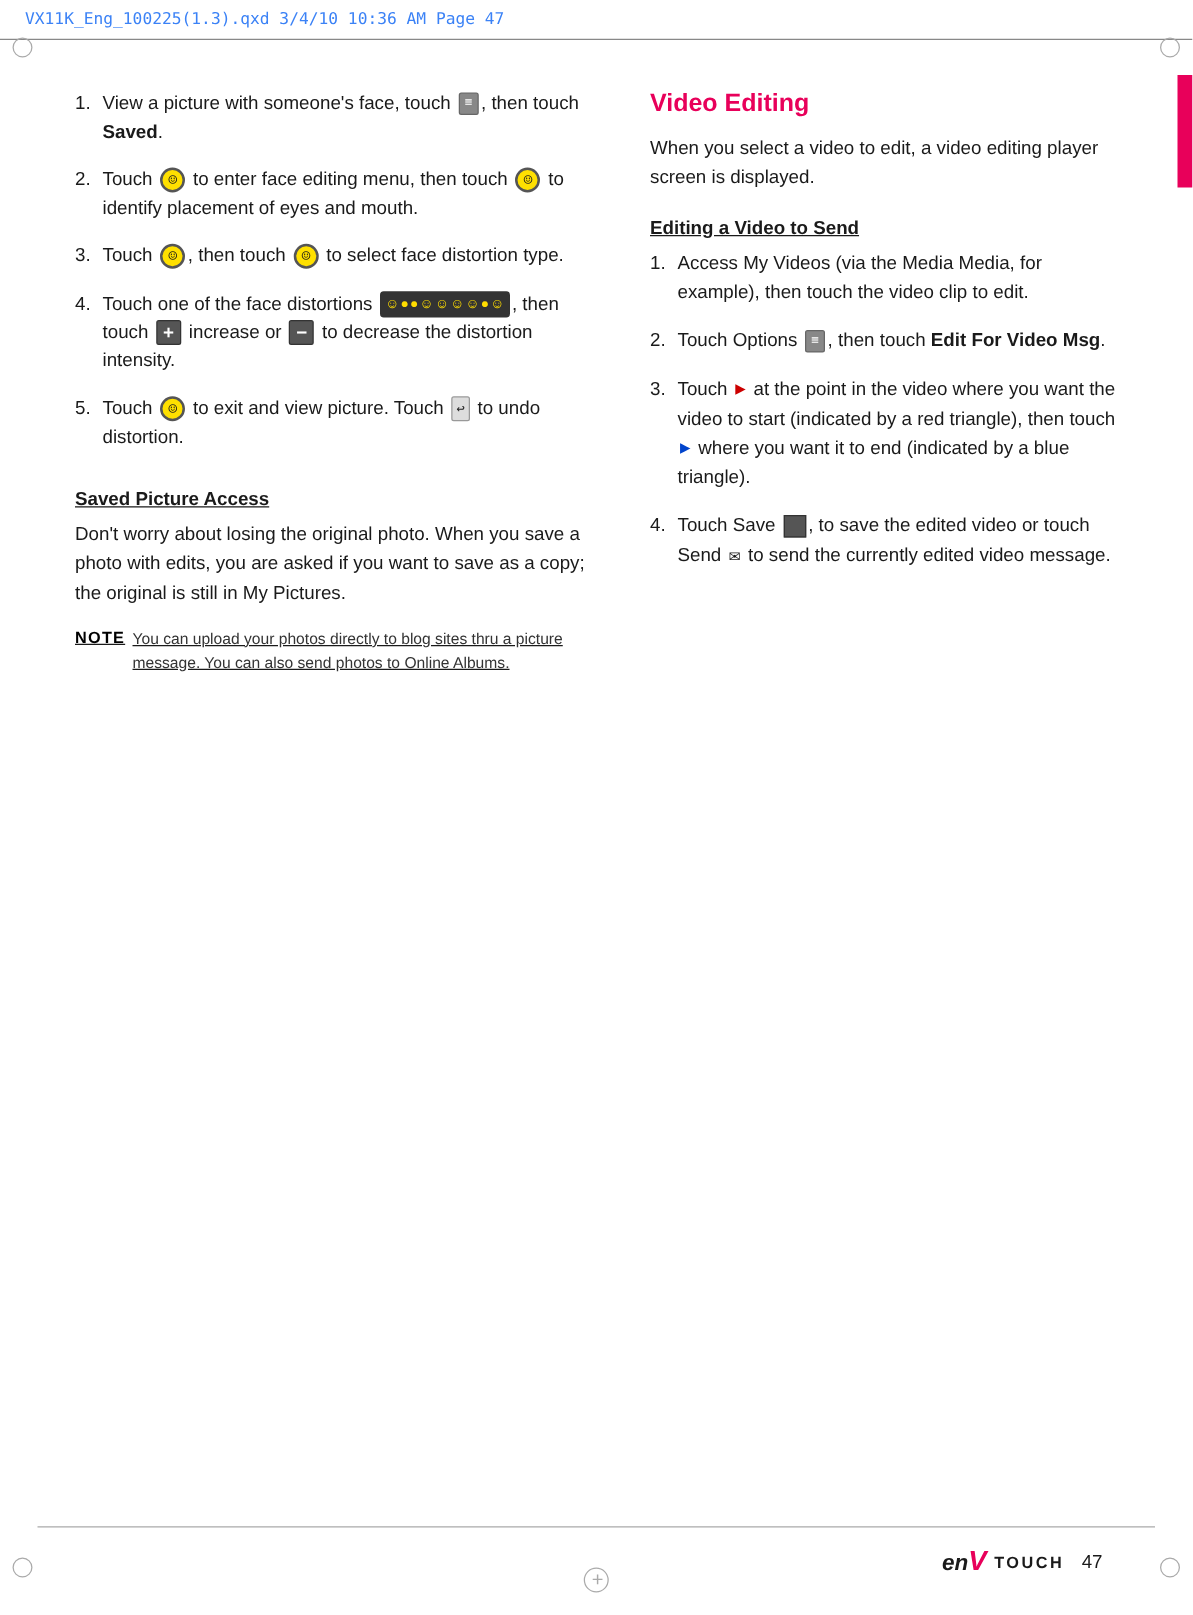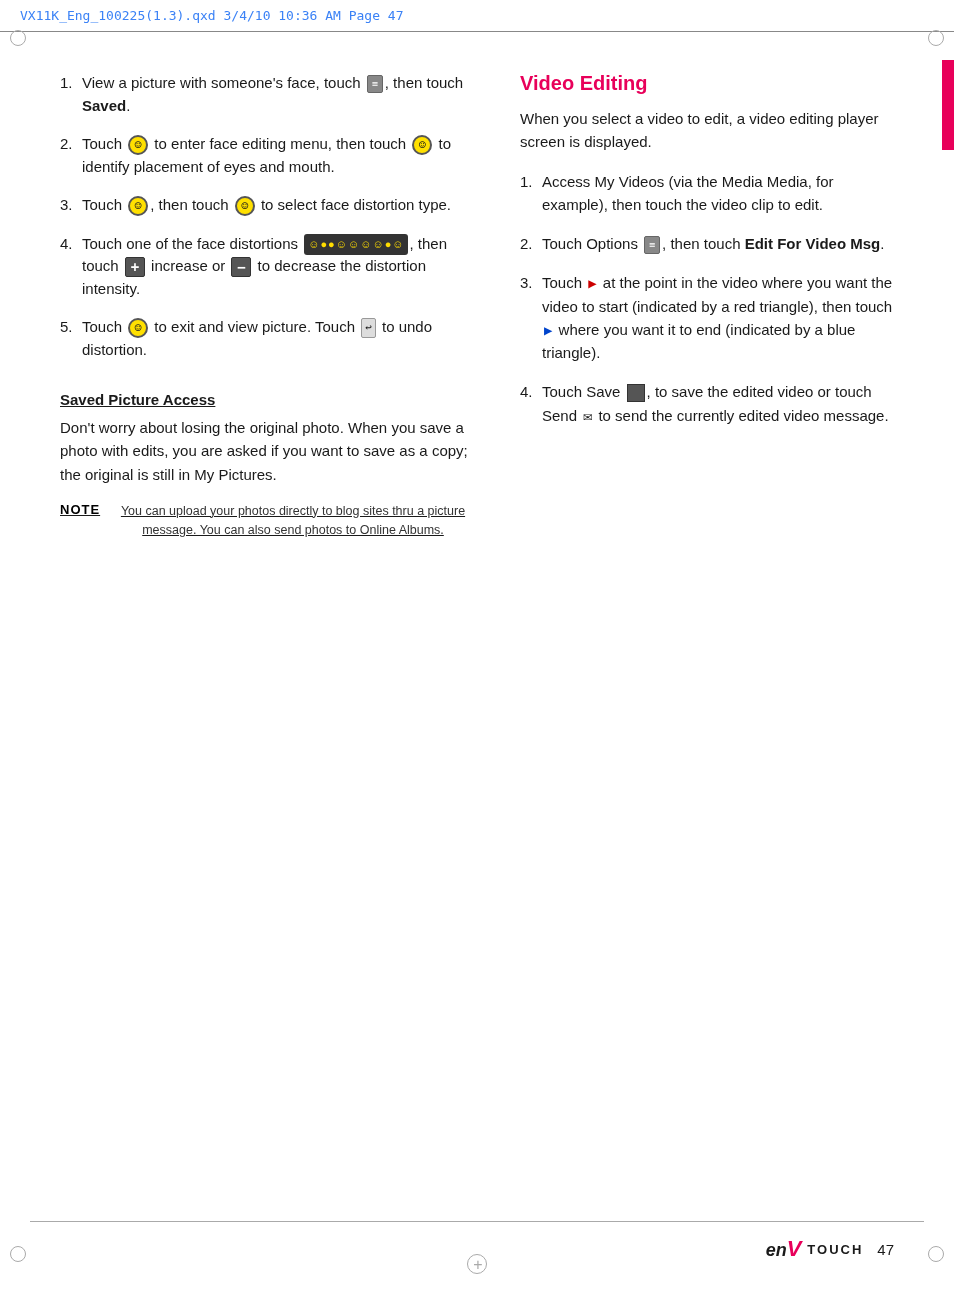--- a/index.html
+++ b/index.html
@@ -194,21 +194,20 @@
       color: #000;
       min-width: 40px;
       font-variant: small-caps;
       letter-spacing: 1px;
     }
 
     .note-text {
       font-size: 12.5px;
       line-height: 1.5;
       color: #333;
-      text-align: center;
     }
 
     
     .video-heading {
       font-size: 20px;
       font-weight: bold;
       color: #e8005a;
       margin-bottom: 12px;
     }
 
@@ -240,21 +239,21 @@
     }
 
     .numbered-list-right li .content {
       flex: 1;
     }
 
     
     .footer {
       position: absolute;
       bottom: 30px;
-      right: 60px;
+      right: 72px;
       display: flex;
       align-items: center;
       gap: 6px;
     }
 
     .footer-brand {
       font-size: 18px;
       font-weight: bold;
       color: #1a1a1a;
       font-style: italic;
@@ -434,20 +433,21 @@
     </div>
 
   </div>
 
   <div class="right-column">
 
     <div class="video-heading">Video Editing</div>
 
     <p class="section-paragraph">When you select a video to edit, a video editing player screen is displayed.</p>
 
+    <div class="subsection-heading">Editing a Video to Send</div>
 
     <ol class="numbered-list-right">
 
       <li>
         <span class="num">1.</span>
         <span class="content">Access My Videos (via the Media Media, for example), then touch the video clip to edit.</span>
       </li>
 
       <li>
         <span class="num">2.</span>

